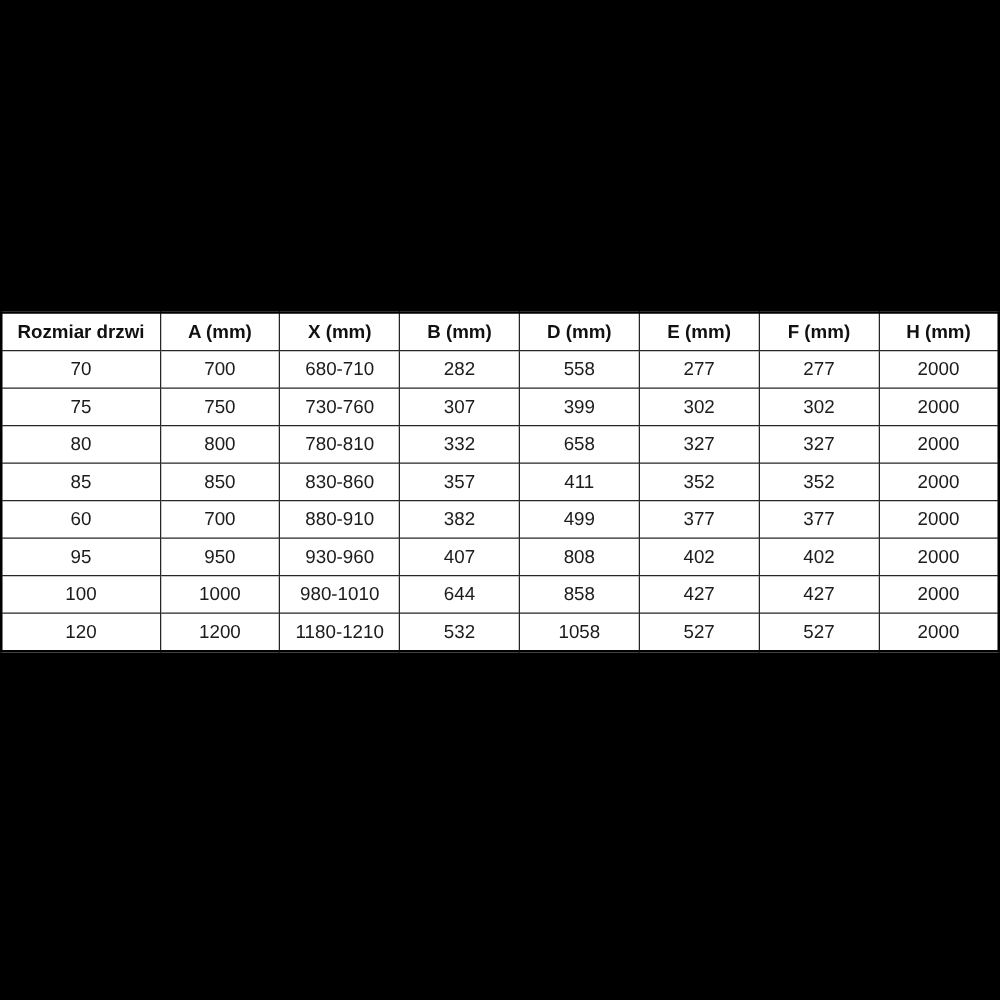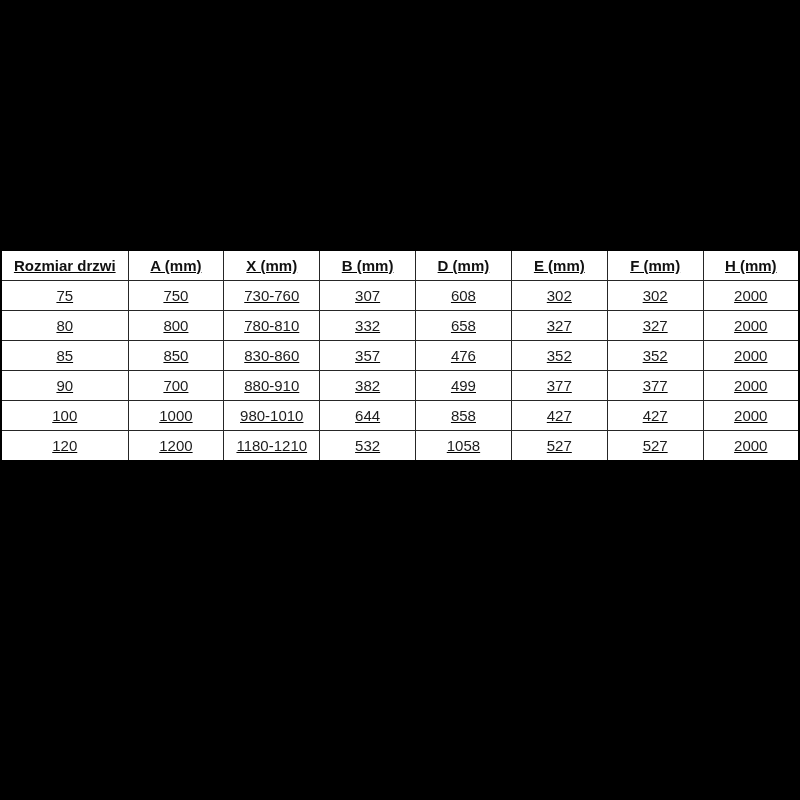--- a/index.html
+++ b/index.html
@@ -12,21 +12,20 @@
     background: #000000;
     position: relative;
     overflow: hidden;
     font-family: "Liberation Sans", sans-serif;
   }
   .table-wrap {
     position: absolute;
     top: 249px;
     left: 0;
     width: 800px;
-    text-decoration: underline;
   }
   table.dim-table {
     width: 100%;
     border-collapse: collapse;
     table-layout: fixed;
     background: #ffffff;
     border: 2px solid #000000;
   }
   table.dim-table th,
   table.dim-table td {
@@ -62,57 +61,77 @@
           <th>X (mm)</th>
           <th>B (mm)</th>
           <th>D (mm)</th>
           <th>E (mm)</th>
           <th>F (mm)</th>
           <th>H (mm)</th>
         </tr>
     </thead>
     <tbody id="table-body">
         <tr>
+          <td>70</td>
+          <td>700</td>
+          <td>680-710</td>
+          <td>282</td>
+          <td>558</td>
+          <td>277</td>
+          <td>277</td>
+          <td>2000</td>
+        </tr>
+        <tr>
           <td>75</td>
           <td>750</td>
           <td>730-760</td>
           <td>307</td>
-          <td>608</td>
+          <td>399</td>
           <td>302</td>
           <td>302</td>
           <td>2000</td>
         </tr>
         <tr>
           <td>80</td>
           <td>800</td>
           <td>780-810</td>
           <td>332</td>
           <td>658</td>
           <td>327</td>
           <td>327</td>
           <td>2000</td>
         </tr>
         <tr>
           <td>85</td>
           <td>850</td>
           <td>830-860</td>
           <td>357</td>
-          <td>476</td>
+          <td>411</td>
           <td>352</td>
           <td>352</td>
           <td>2000</td>
         </tr>
         <tr>
-          <td>90</td>
+          <td>60</td>
           <td>700</td>
           <td>880-910</td>
           <td>382</td>
           <td>499</td>
           <td>377</td>
           <td>377</td>
+          <td>2000</td>
+        </tr>
+        <tr>
+          <td>95</td>
+          <td>950</td>
+          <td>930-960</td>
+          <td>407</td>
+          <td>808</td>
+          <td>402</td>
+          <td>402</td>
           <td>2000</td>
         </tr>
         <tr>
           <td>100</td>
           <td>1000</td>
           <td>980-1010</td>
           <td>644</td>
           <td>858</td>
           <td>427</td>
           <td>427</td>

